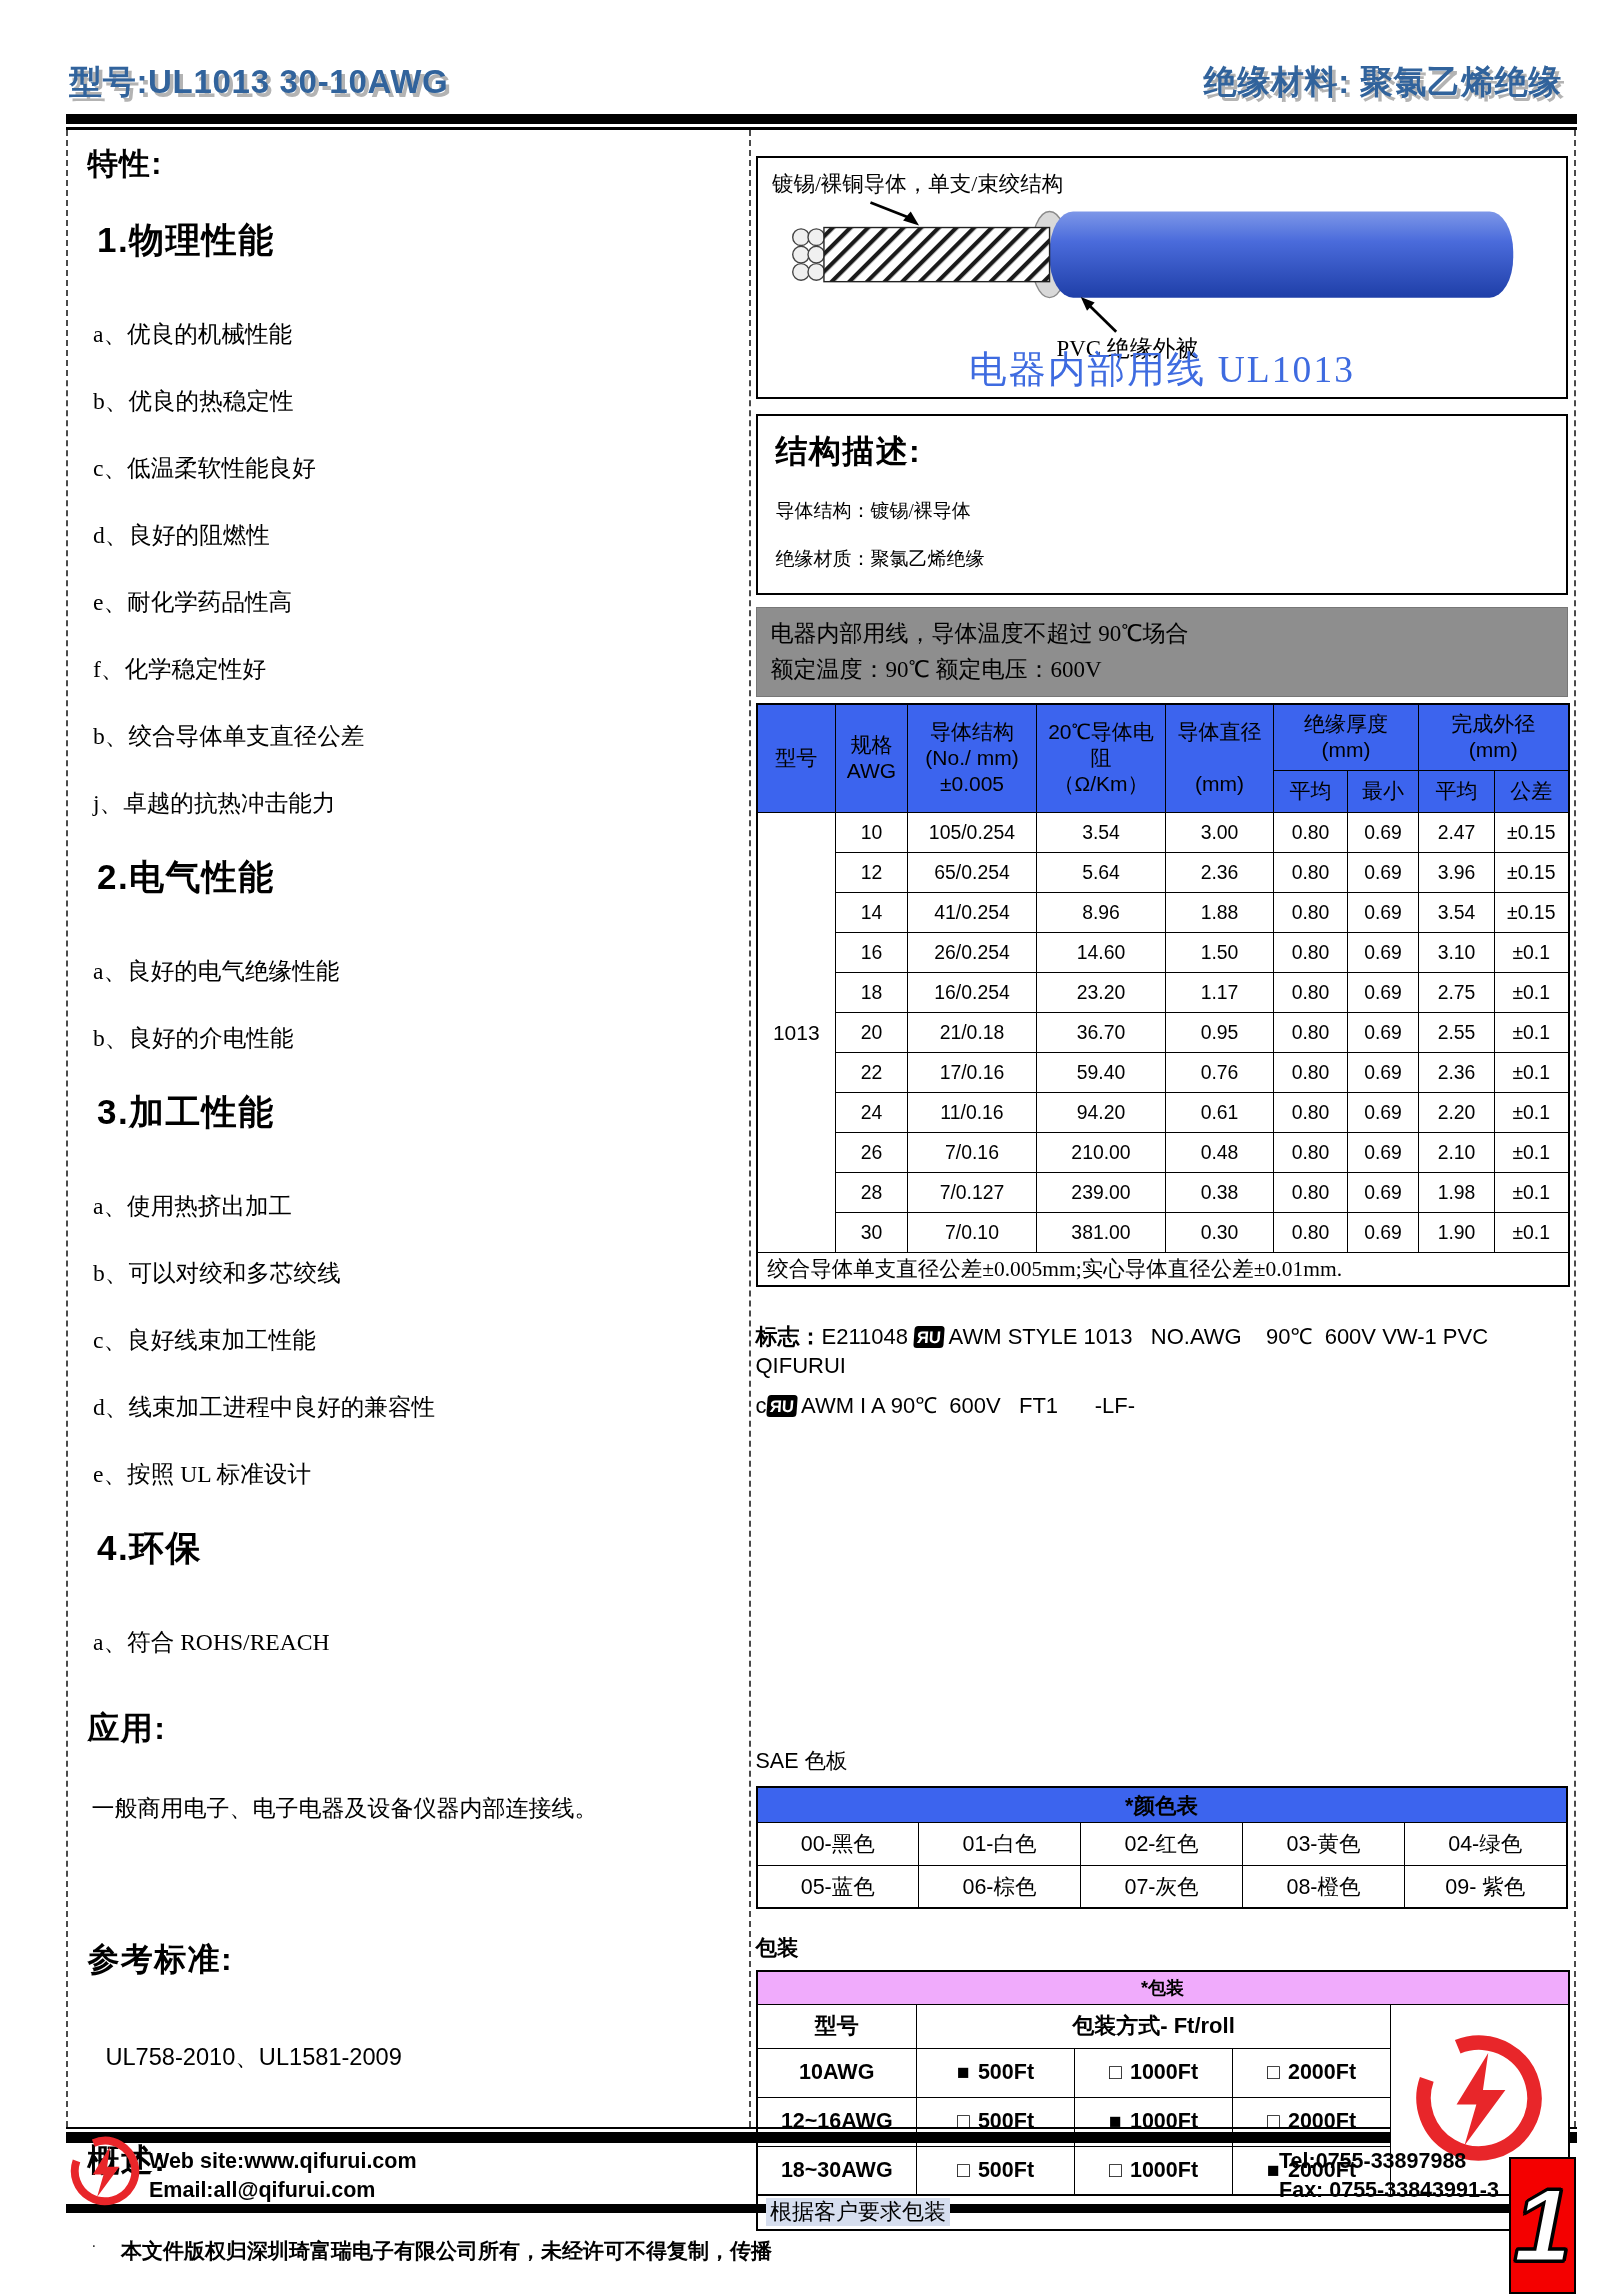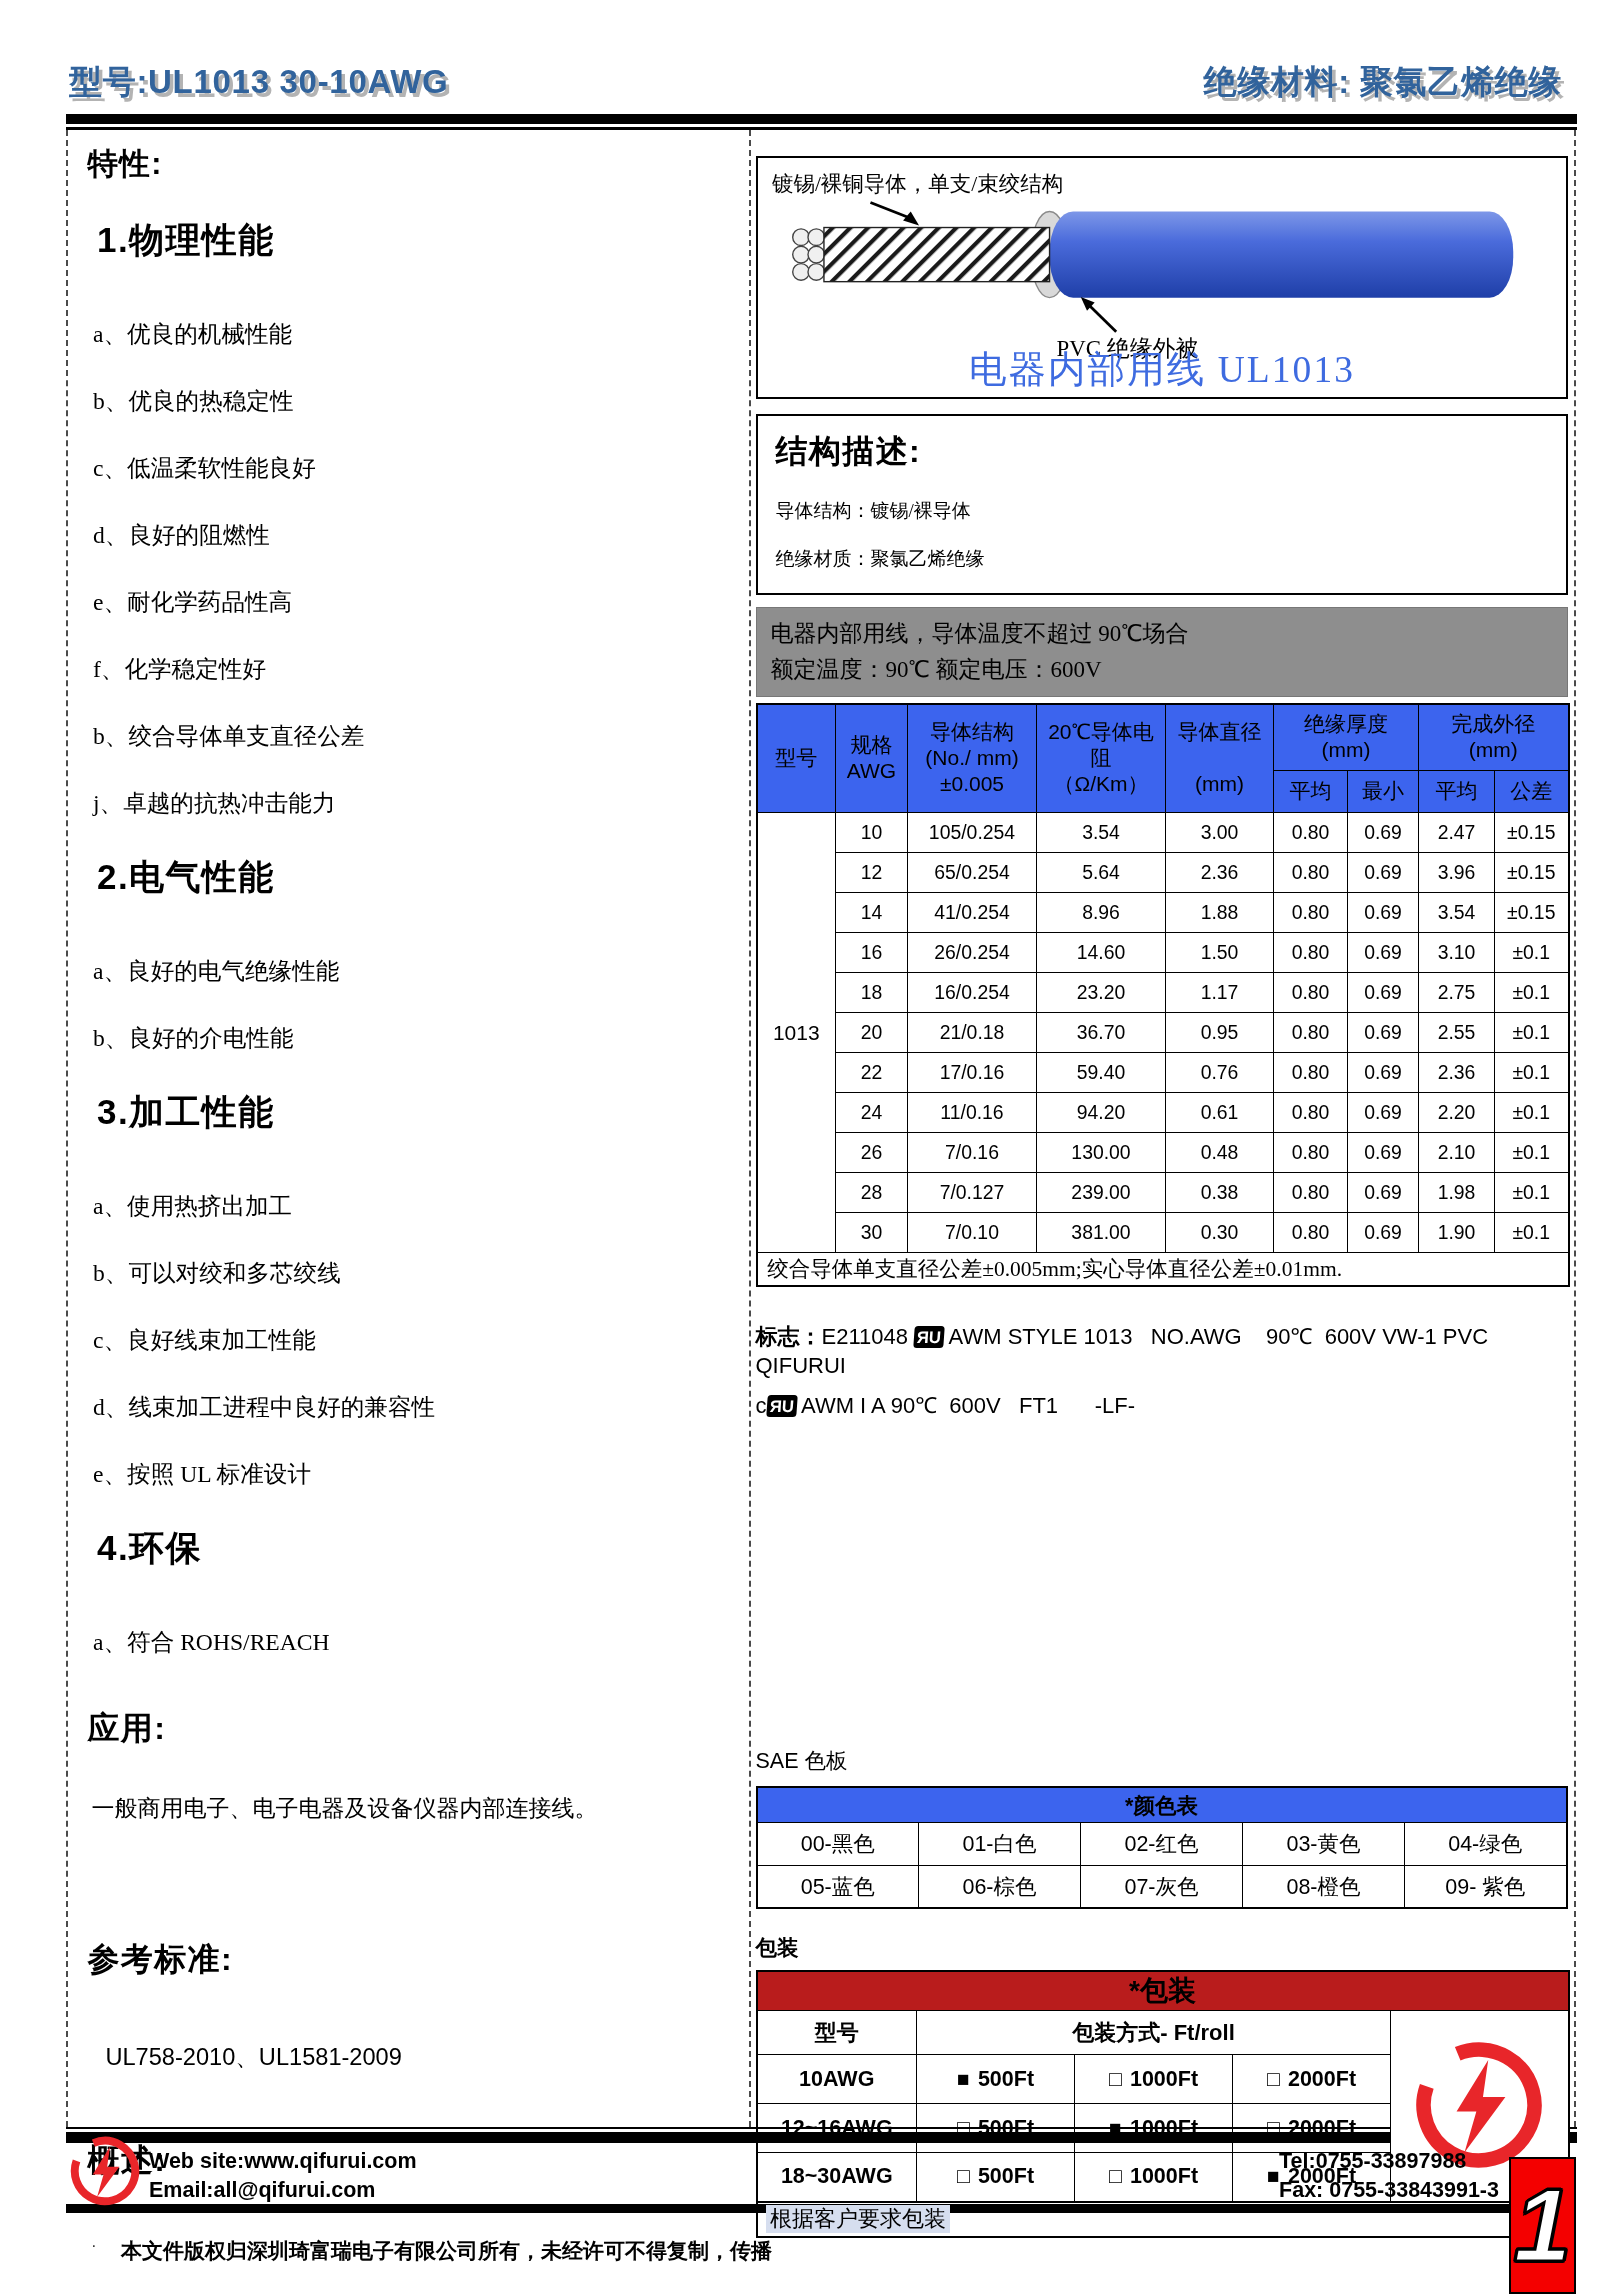--- a/index.html
+++ b/index.html
@@ -74,21 +74,21 @@
   
   .sae-label { margin-top:326px; font-size:21.5px; font-weight:normal; }
   .ctable { width:812px; margin-top:11px; border:2.1px solid #000; table-layout:fixed; }
   .ctable td { border:1.4px solid #000; text-align:center; font-size:21.5px; height:43px; }
   .ctable td.title { background:#3C64EE; font-weight:bold; height:35px; }
 
   
   .pack-label { margin-top:23.6px; font-size:21.5px; font-weight:bold; }
   .ptable { width:812px; margin-top:8.3px; border:2.1px solid #000; table-layout:fixed; }
   .ptable td { border:1.4px solid #000; text-align:center; vertical-align:middle; }
-  .ptable td.title { background:#b91c1c; font-weight:bold; font-size:28px; height:33px; }
+  .ptable td.title { background:#f0abfc; font-weight:bold; font-size:18px; height:33px; }
   .ptable td.subhead { font-weight:bold; font-size:22px; height:44px; }
   .ptable td.pmodel { font-weight:bold; font-size:21.5px; height:49px; }
   .ptable td.popt { font-weight:bold; font-size:21.5px; }
   .ptable td.note-cell { height:35px; text-align:left; padding-left:8.3px; border-top:2.1px solid #000; }
   .note-hl { background:#D6DEEF; font-family:"Liberation Serif", serif; font-size:22px; padding:1.4px 4.2px; }
   .cb { display:inline-block; margin-right:8.3px; font-size:21px; }
   .logo-cell { background:#fff; }
 
   
   .f-rule-thin { margin:0 46px 0 66px; height:2.1px; background:#000; }
@@ -332,21 +332,21 @@
               <td>94.20</td>
               <td>0.61</td>
               <td>0.80</td>
               <td>0.69</td>
               <td>2.20</td>
               <td>±0.1</td>
             </tr>
             <tr>
               <td>26</td>
               <td>7/0.16</td>
-              <td>130.00</td>
+              <td>210.00</td>
               <td>0.48</td>
               <td>0.80</td>
               <td>0.69</td>
               <td>2.10</td>
               <td>±0.1</td>
             </tr>
             <tr>
               <td>28</td>
               <td>7/0.127</td>
               <td>239.00</td>

